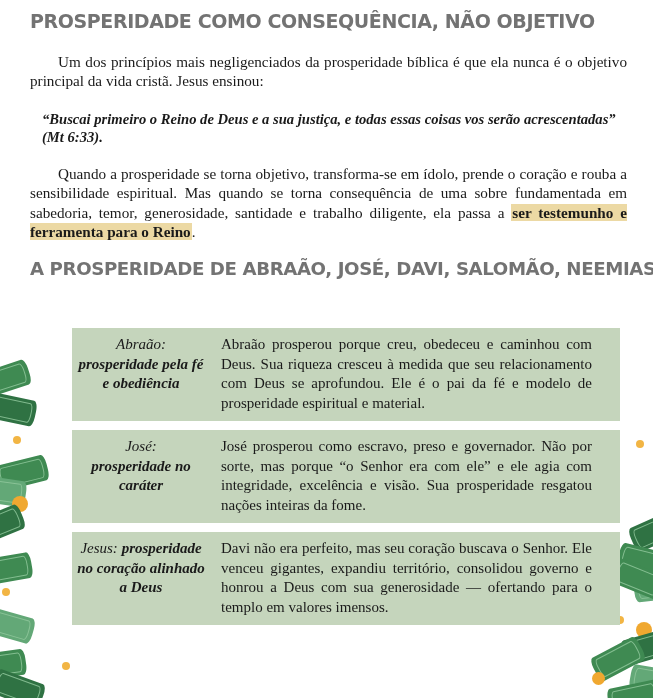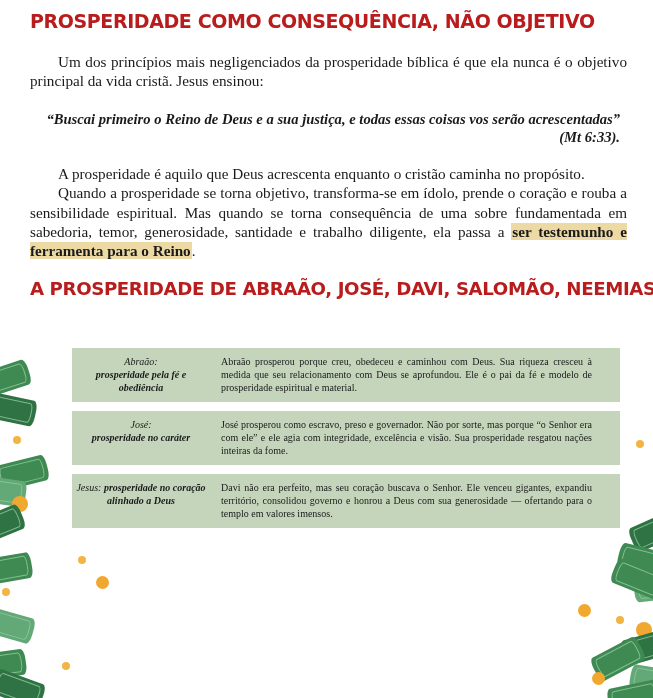--- a/index.html
+++ b/index.html
@@ -54,21 +54,21 @@
   .page {
     position: relative;
     z-index: 2;
     padding: 0;
   }
   h1.section-title {
     font-family: "DejaVu Sans", sans-serif;
     font-weight: bold;
     font-size: 19px;
     letter-spacing: -0.4px;
-    color: #b91c1c;
+    color: #737373;
     margin: 0;
     padding: 10px 0 0 30px;
     white-space: nowrap;
   }
   h1.section-title.second {
     font-size: 18.2px;
     padding: 0 0 0 30px;
   }
   p.body {
     font-size: 15.2px;
@@ -79,21 +79,20 @@
     text-indent: 28px;
   }
   p.quote {
     font-size: 14.6px;
     font-style: italic;
     font-weight: bold;
     line-height: 1.25;
     margin: 0;
     padding: 0 33px 0 42px;
     text-indent: 0;
-    text-align: right;
   }
   .hl {
     background: #ecd9a4;
     font-weight: bold;
     padding: 0 1px;
   }
   .hl.ital { font-style: italic; }
 
   
   .prosperity-table {
@@ -101,21 +100,21 @@
     margin: 0 0 0 72px;
     width: 548px;
     border-collapse: separate;
     border-spacing: 0 9px;
     z-index: 2;
   }
   .prosperity-table tr { background: #c5d5bc; }
   .prosperity-table td {
     background: #c5d5bc;
     vertical-align: top;
-    font-size: 10px;
+    font-size: 15px;
     line-height: 1.3;
     padding: 7px 8px 8px 8px;
   }
   td.label {
     width: 130px;
     text-align: center;
     font-style: italic;
     padding-left: 4px;
     padding-right: 4px;
   }
@@ -171,21 +170,20 @@
   <div style="height:20px"></div>
 
   <p class="body">Um dos princípios mais negligenciados da prosperidade bíblica é que ela nunca é o objetivo principal da vida cristã. Jesus ensinou:</p>
 
   <div style="height:19px"></div>
 
   <p class="quote">“Buscai primeiro o Reino de Deus e a sua justiça, e todas essas coisas vos serão acrescentadas” (Mt 6:33).</p>
 
   <div style="height:18px"></div>
 
-  <p class="body">A prosperidade é aquilo que Deus acrescenta enquanto o cristão caminha no propósito.</p>
 
   <p class="body"><span>Quando a prosperidade se torna objetivo, transforma-se em ídolo, prende o coração e rouba a sensibilidade espiritual. Mas quando se torna consequência de uma sobre fundamentada em sabedoria, temor, generosidade, santidade e trabalho diligente, ela passa a </span><span class="hl">ser testemunho e ferramenta para o Reino</span><span>.</span></p>
 
 
   <div style="height:17px"></div>
 
   <h1 class="section-title second">A PROSPERIDADE DE ABRAÃO, JOSÉ, DAVI, SALOMÃO, NEEMIAS E ESDRAS</h1>
 
   <div style="height:21px"></div>
 

